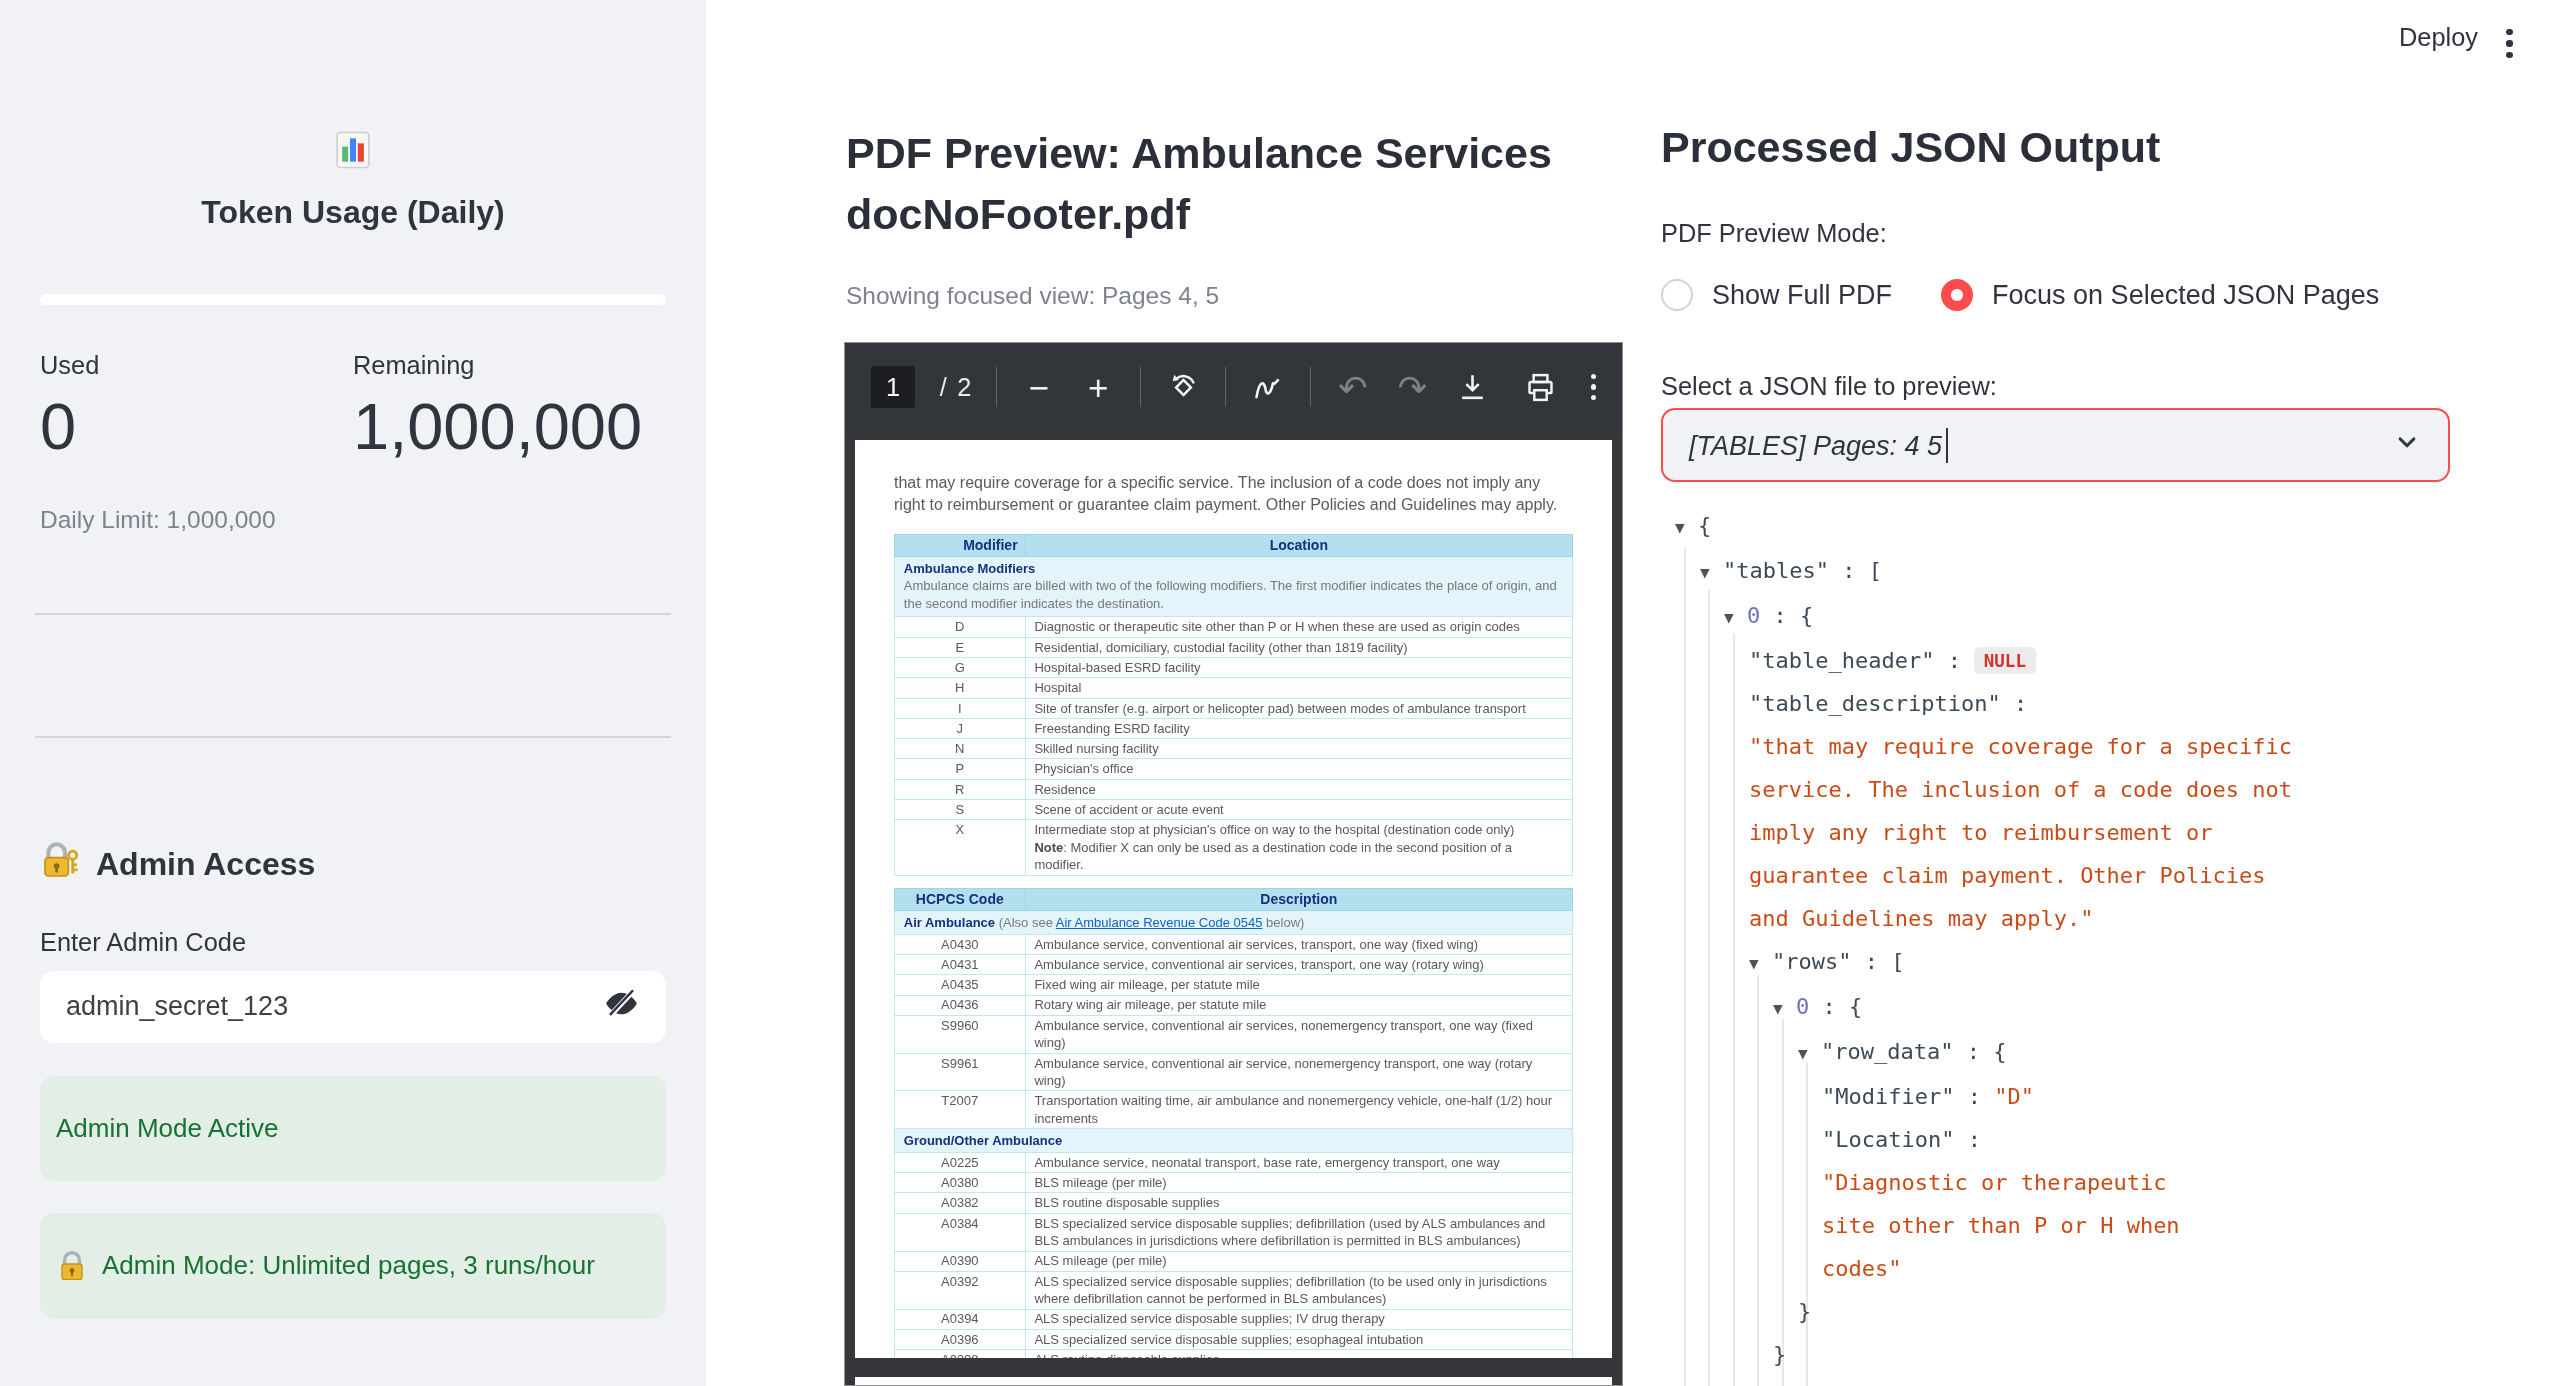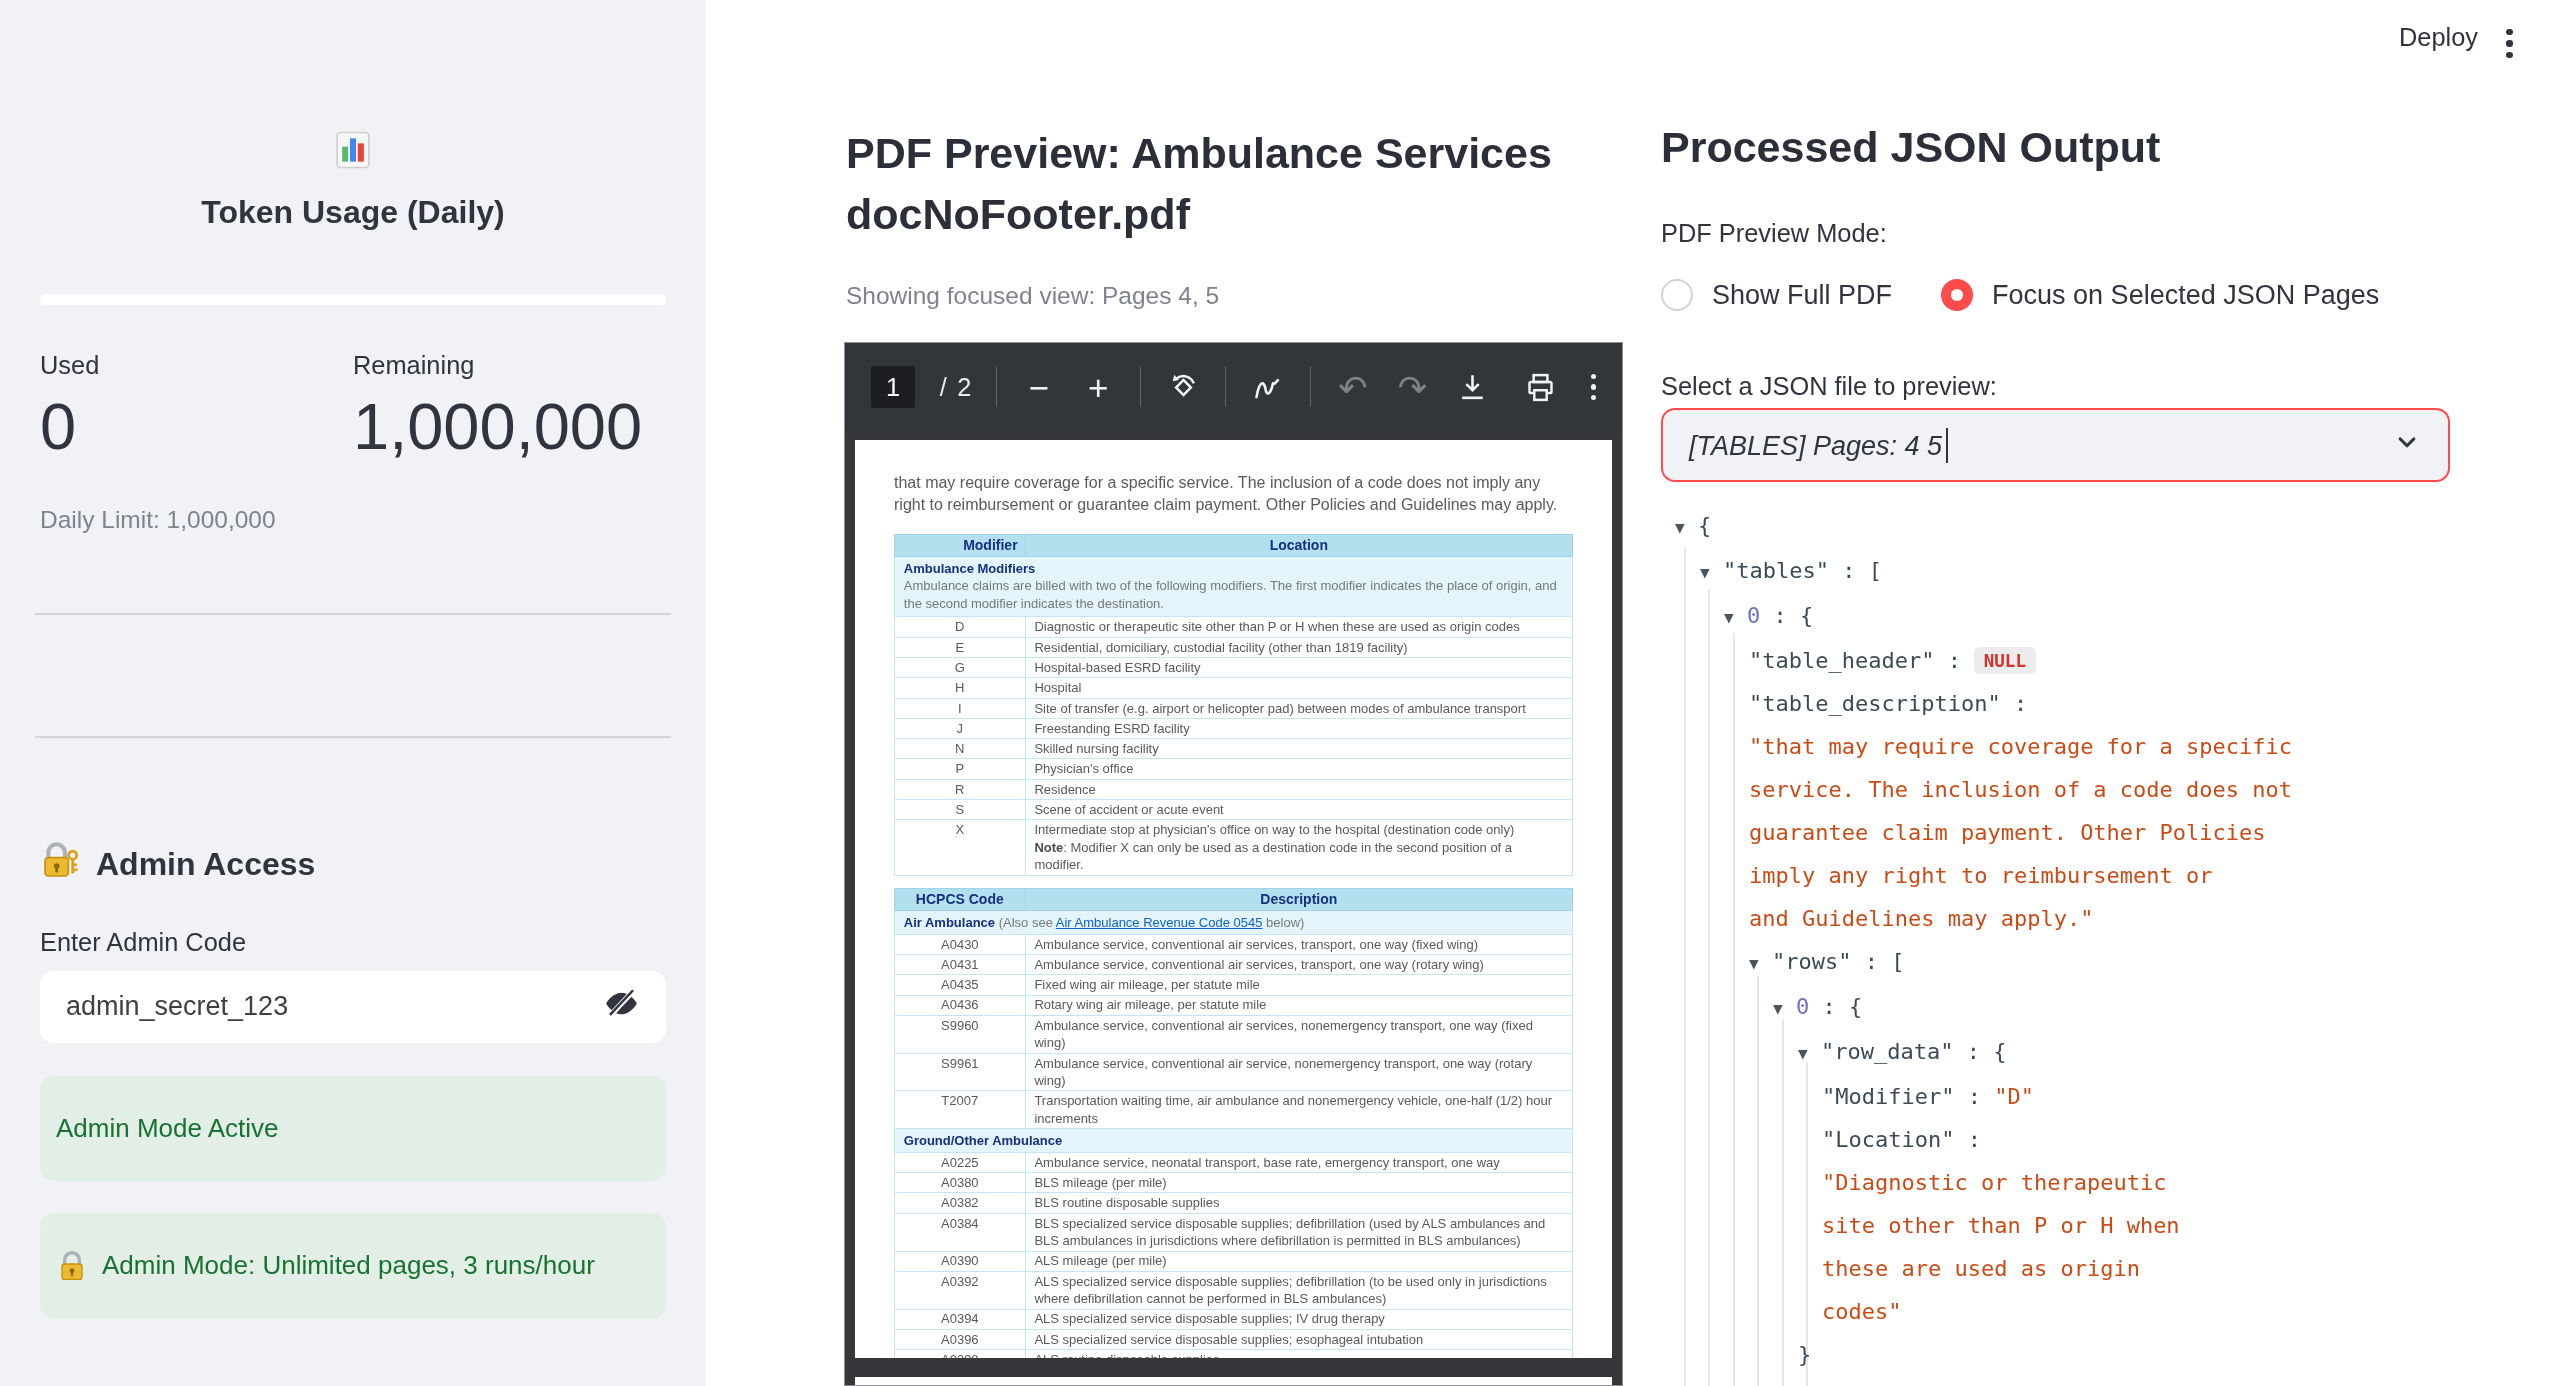--- a/index.html
+++ b/index.html
@@ -430,30 +430,29 @@
       <div class="jguide" style="left: 96px; top: 472px;"></div>
       <div class="jguide" style="left: 121px; top: 515px;"></div>
       <div class="jguide" style="left: 145px; top: 558px;"></div>
       <div class="jline" style="padding-left: 14px;"><span class="jtoggle">▼</span><span class="jp">{</span></div>
       <div class="jline" style="padding-left: 39px;"><span class="jtoggle">▼</span><span class="jkey">"tables"</span><span class="jp"> : [</span></div>
       <div class="jline" style="padding-left: 63px;"><span class="jtoggle">▼</span><span class="jidx">0</span><span class="jp"> : {</span></div>
       <div class="jline" style="padding-left: 88px;"><span class="jkey">"table_header"</span><span class="jp"> : </span><span class="jnull">NULL</span></div>
       <div class="jline" style="padding-left: 88px;"><span class="jkey">"table_description"</span><span class="jp"> :</span></div>
       <div class="jline" style="padding-left: 88px;"><span class="jstr">"that may require coverage for a specific</span></div>
       <div class="jline" style="padding-left: 88px;"><span class="jstr">service. The inclusion of a code does not</span></div>
+      <div class="jline" style="padding-left: 88px;"><span class="jstr">imply any right to reimbursement or</span></div>
       <div class="jline" style="padding-left: 88px;"><span class="jstr">guarantee claim payment. Other Policies</span></div>
-      <div class="jline" style="padding-left: 88px;"><span class="jstr">imply any right to reimbursement or</span></div>
       <div class="jline" style="padding-left: 88px;"><span class="jstr">and Guidelines may apply."</span></div>
       <div class="jline" style="padding-left: 88px;"><span class="jtoggle">▼</span><span class="jkey">"rows"</span><span class="jp"> : [</span></div>
       <div class="jline" style="padding-left: 112px;"><span class="jtoggle">▼</span><span class="jidx">0</span><span class="jp"> : {</span></div>
       <div class="jline" style="padding-left: 137px;"><span class="jtoggle">▼</span><span class="jkey">"row_data"</span><span class="jp"> : {</span></div>
       <div class="jline" style="padding-left: 161px;"><span class="jkey">"Modifier"</span><span class="jp"> : </span><span class="jstr">"D"</span></div>
       <div class="jline" style="padding-left: 161px;"><span class="jkey">"Location"</span><span class="jp"> :</span></div>
       <div class="jline" style="padding-left: 161px;"><span class="jstr">"Diagnostic or therapeutic</span></div>
       <div class="jline" style="padding-left: 161px;"><span class="jstr">site other than P or H when</span></div>
-      <div class="jline" style="padding-left: 161px;"><span class="jstr">these are used as origin</span></div>
       <div class="jline" style="padding-left: 161px;"><span class="jstr">codes"</span></div>
       <div class="jline" style="padding-left: 137px;"><span class="jp">}</span></div>
       <div class="jline" style="padding-left: 112px;"><span class="jp">}</span></div>
     </div>
 
 </div>
 
 
 </body></html>

